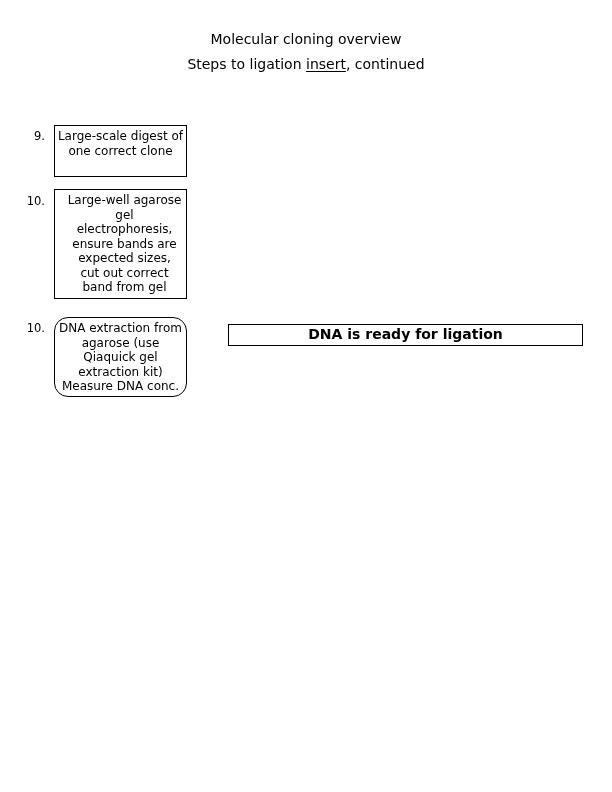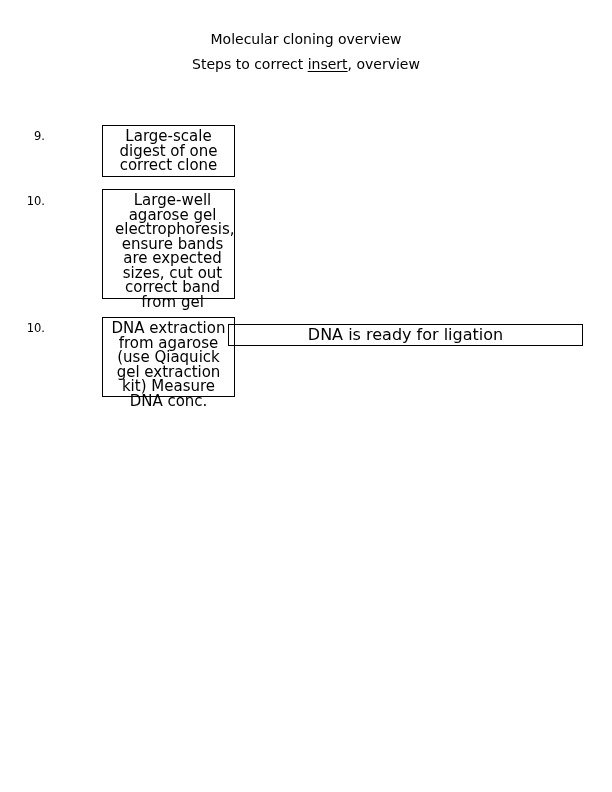--- a/index.html
+++ b/index.html
@@ -3,34 +3,34 @@
 <meta charset="utf-8">
 <style>
   html, body { margin: 0; padding: 0; background: #ffffff; }
   body { width: 612px; height: 792px; position: relative; overflow: hidden;
          font-family: "DejaVu Sans", sans-serif; color: #000; }
   .title { position: absolute; left: 0; width: 612px; top: 27px; text-align: center;
            font-size: 14px; line-height: 25px; }
   .title u { text-underline-offset: 2px; }
   .num { position: absolute; font-size: 11.5px; text-align: right; width: 30px; }
   .box { position: absolute; border: 1px solid #000; box-sizing: border-box;
-         font-size: 15px; line-height: 14.5px; text-align: center; padding-top: 3px; margin-left: 48px; }
+         font-size: 12px; line-height: 14.5px; text-align: center; padding-top: 3px; }
   .wide { position: absolute; border: 1px solid #000; box-sizing: border-box;
-          font-size: 16px; text-align: center; line-height: 19px; }
+          font-size: 14px; text-align: center; line-height: 19px; font-weight: bold; }
 </style>
 </head>
 <body>
 
 <div class="title">
   <div>Molecular cloning overview</div>
-  <div><span>Steps to correct </span><u>insert</u><span>, overview</span></div>
+  <div><span>Steps to ligation </span><u>insert</u><span>, continued</span></div>
 </div>
 
 <div class="num" style="left:15px; top:129px;">9.</div>
 <div class="box" style="left:54px; top:125px; width:133px; height:52px;">Large-scale digest of one correct clone</div>
 
 <div class="num" style="left:15px; top:194px;">10.</div>
 <div class="box" style="left:54px; top:189px; width:133px; height:110px; padding-left:12px; padding-right:4px;">Large-well agarose gel electrophoresis, ensure bands are expected sizes, cut out correct band from gel</div>
 
 <div class="num" style="left:15px; top:321px;">10.</div>
-<div class="box" style="left:54px; top:317px; width:133px; height:80px; padding-left:2px; padding-right:2px;">DNA extraction from agarose (use Qiaquick gel extraction kit) Measure DNA conc.</div>
+<div class="box" style="left:54px; top:317px; width:133px; height:80px; padding-left:2px; padding-right:2px;border-radius:14px;">DNA extraction from agarose (use Qiaquick gel extraction kit) Measure DNA conc.</div>
 
 <div class="wide" style="left:228px; top:324px; width:355px; height:22px;">DNA is ready for ligation</div>
 
 </body></html>

